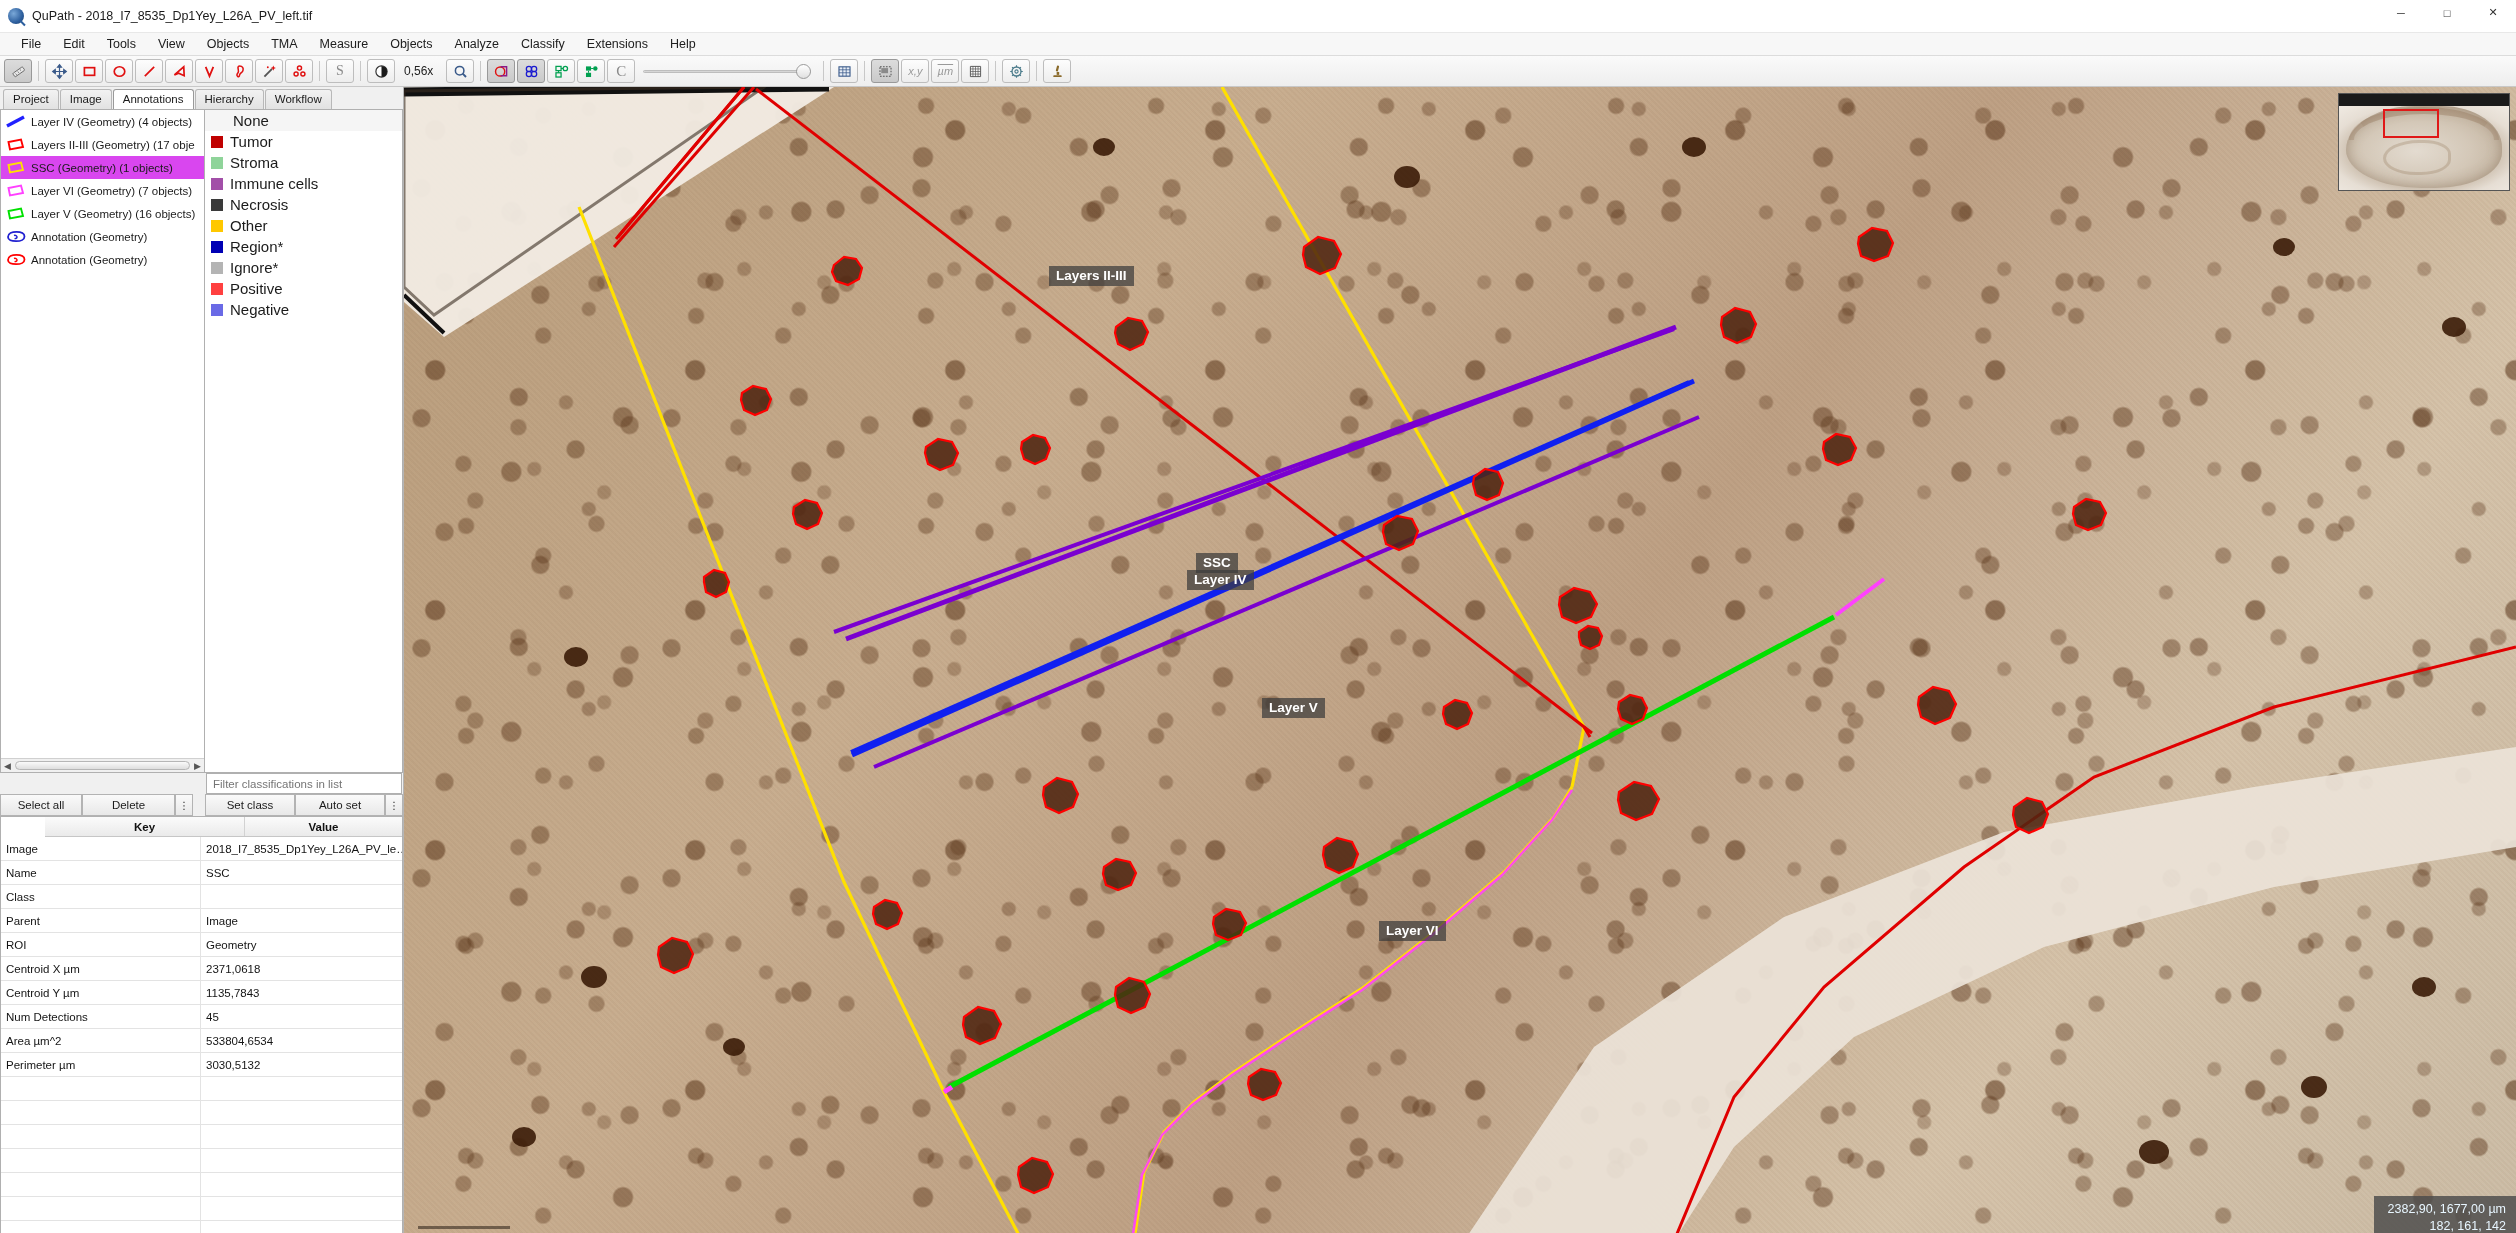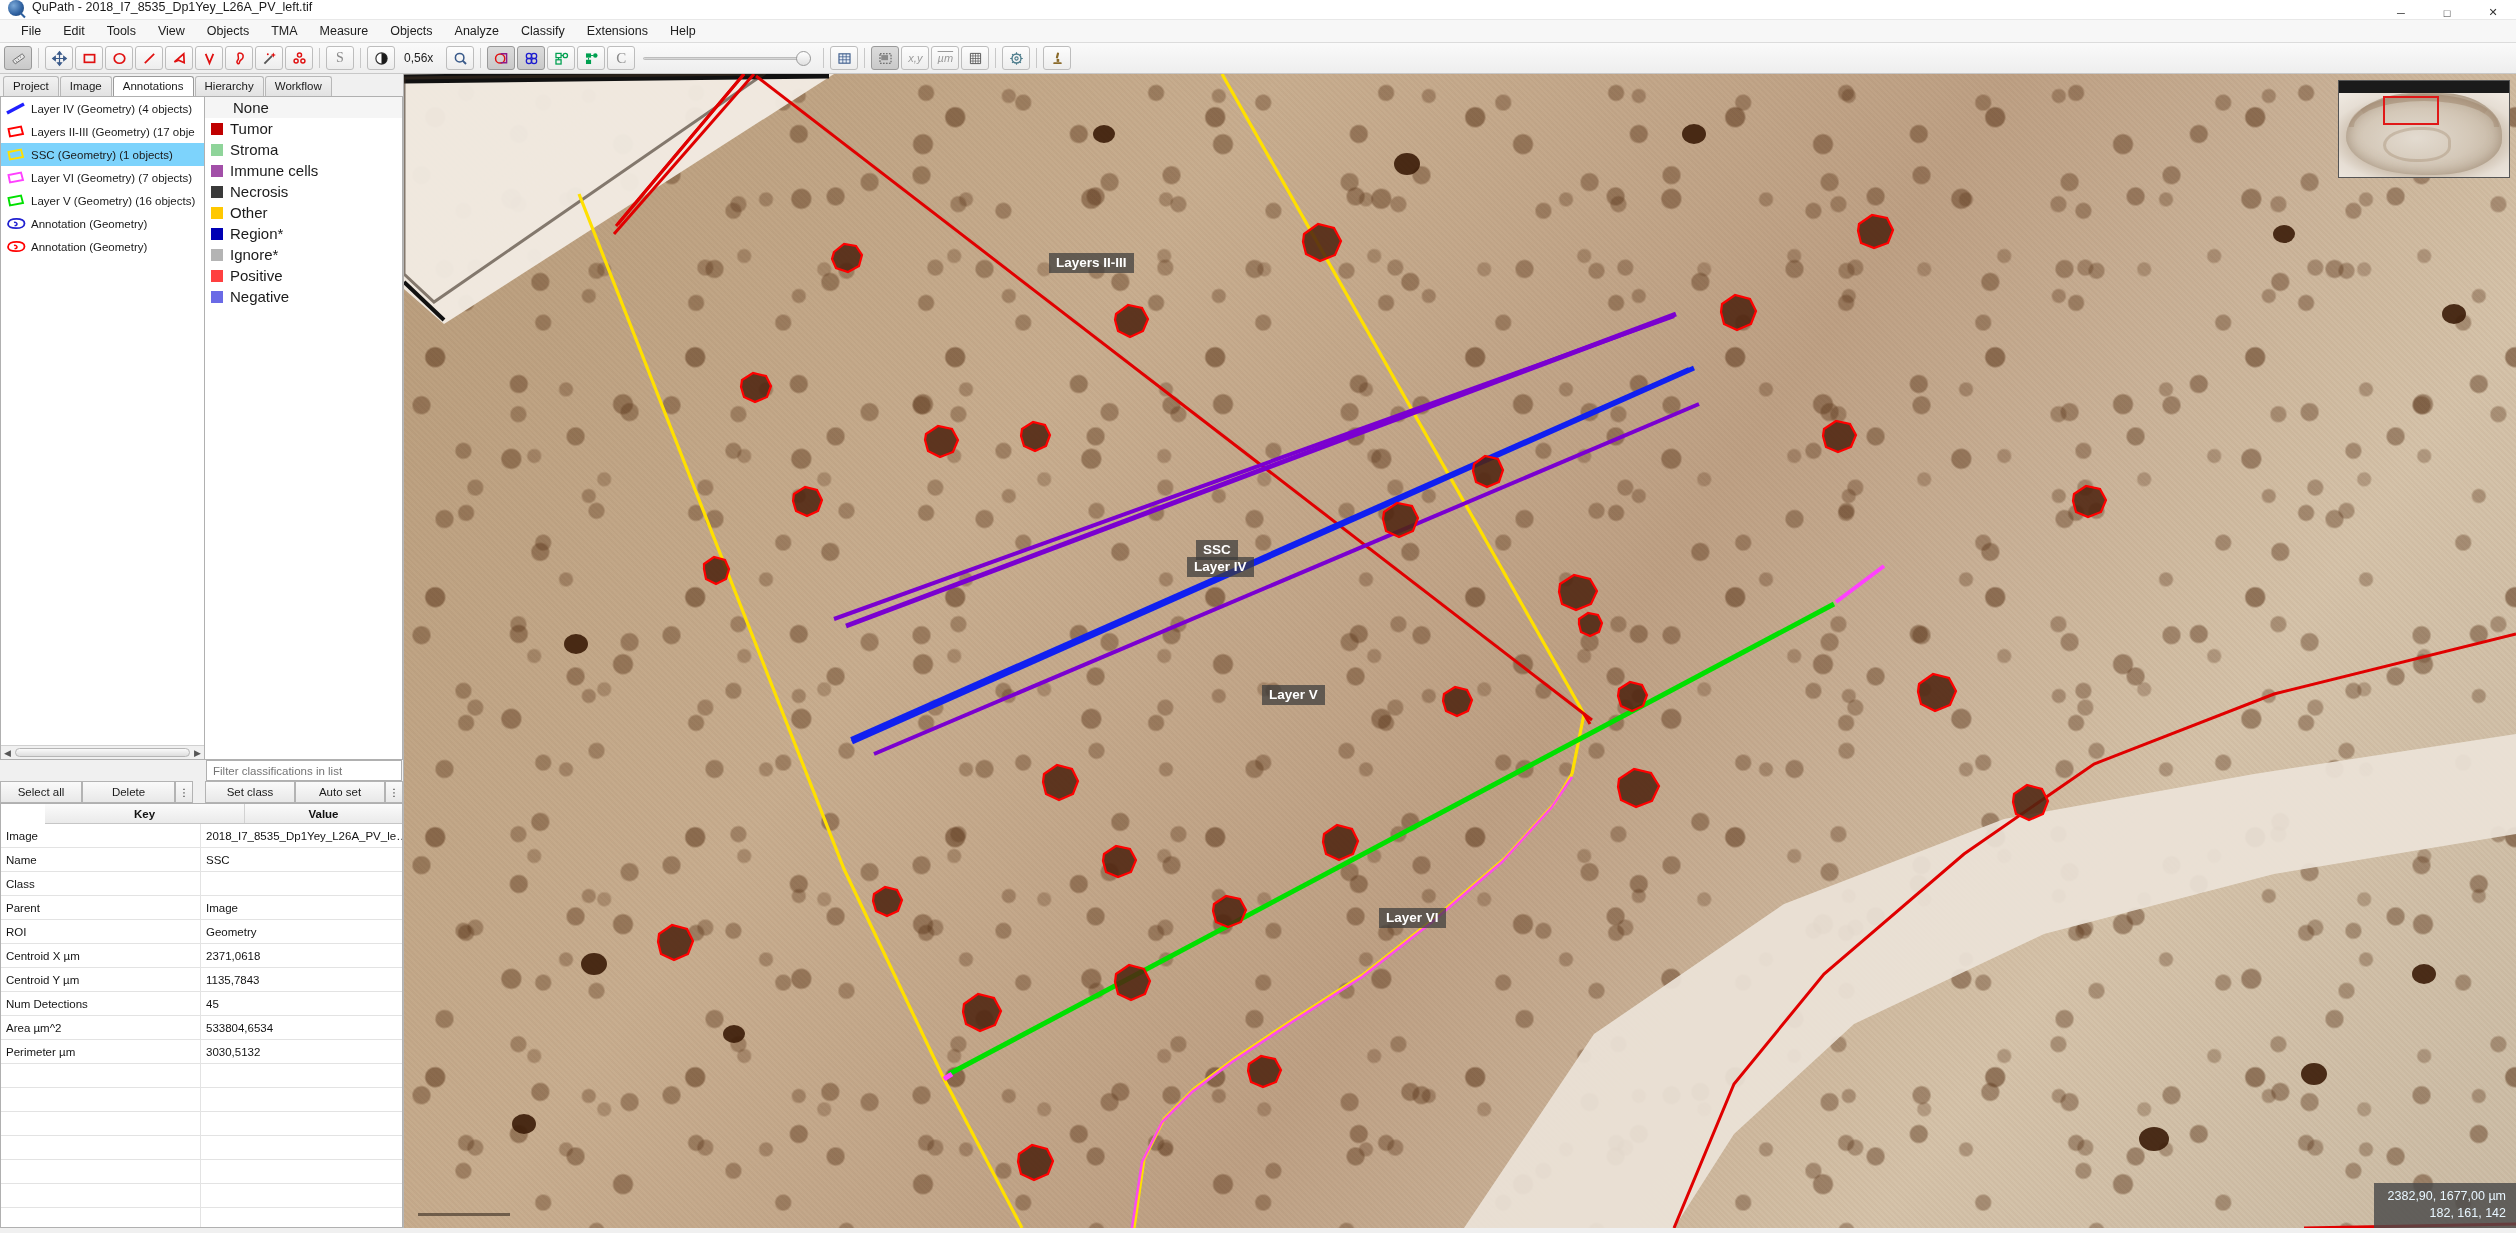--- a/index.html
+++ b/index.html
@@ -6,24 +6,24 @@
   html, body {
     margin: 0; padding: 0;
     width: 2516px; height: 1233px;
     overflow: hidden;
     font-family: "Liberation Sans", sans-serif;
     background: #f0f0f0;
   }
 
   
   #titlebar {
-    height: 20px;
+    height: 33px;
     background: #ffffff;
     display: flex;
-    align-items: flex-start;
+    align-items: center;
     border-bottom: 1px solid #e8e8e8;
     position: relative;
   }
   #app-icon {
     width: 16px; height: 16px;
     margin: 0 8px 0 8px;
     border-radius: 50%;
     background: radial-gradient(circle at 35% 35%, #7aa8d8 0%, #2d5f9e 60%, #1b3c66 100%);
     position: relative;
     flex: none;
@@ -185,21 +185,21 @@
   }
   .ann-row {
     height: 23px;
     display: flex;
     align-items: center;
     padding-left: 4px;
     font-size: 11.5px;
     color: #1b1b1b;
     white-space: nowrap;
   }
-  .ann-row.sel { background: #7dd3fc; align-items: center; }
+  .ann-row.sel { background: #d946ef; align-items: center; }
   .ann-glyph { width: 22px; height: 15px; flex: none; margin-right: 4px; }
   #ann-hscroll {
     position: absolute;
     left: 0; right: 0; bottom: 0;
     height: 14px;
     background: #f0f0f0;
     border-top: 1px solid #d0d0d0;
     display: flex;
     align-items: center;
   }

